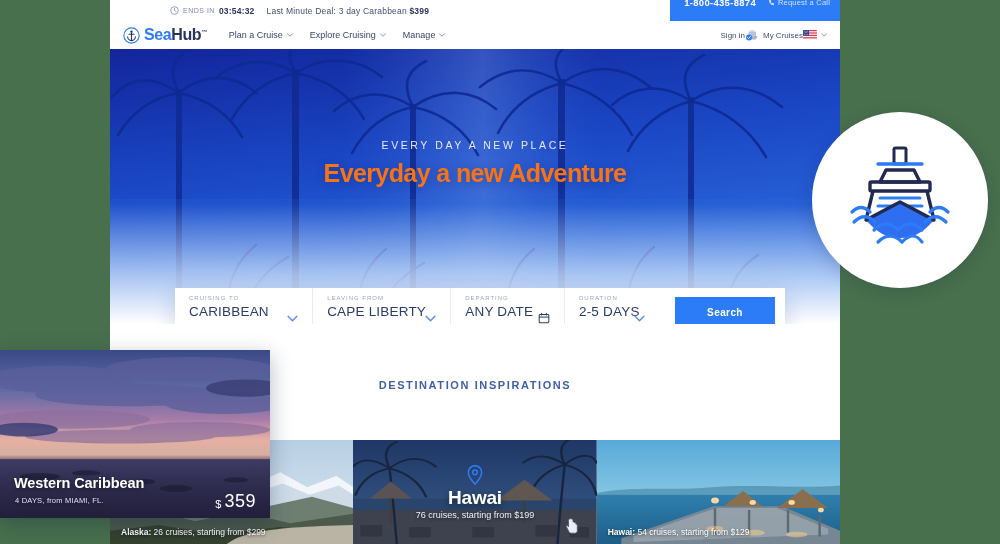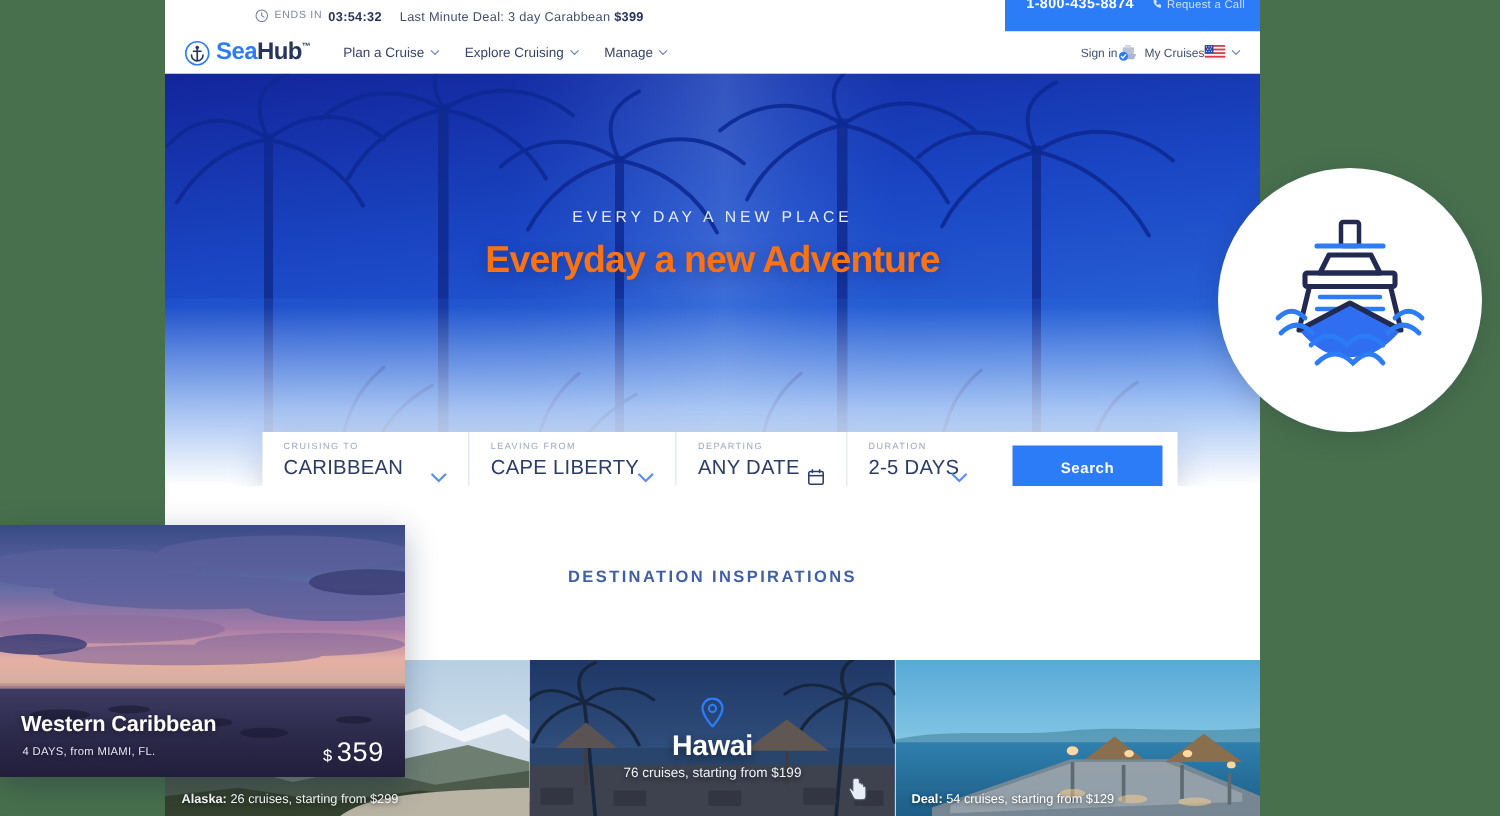--- a/index.html
+++ b/index.html
@@ -620,21 +620,21 @@
               <circle cx="128" cy="66" r="2.6"></circle>
             <circle cx="160" cy="66" r="2.6"></circle>
               <circle cx="184" cy="74" r="2.4"></circle>
           </g>
           <g fill="#ffcf8d" opacity=".5">
             <ellipse cx="97" cy="94" rx="7" ry="3"></ellipse>
               <ellipse cx="130" cy="98" rx="8" ry="3"></ellipse>
             <ellipse cx="164" cy="100" rx="9" ry="3"></ellipse>
           </g>
         </svg>
-        <div class="dcard-cap"><b>Deal:</b><span> 54 cruises, starting from $129</span></div>
+        <div class="dcard-cap"><b>Hawai:</b><span> 54 cruises, starting from $129</span></div>
       </div>
 
     </div>
   </div>
 </div>
 
 <div class="feature-card">
   <svg viewBox="0 0 270 194" preserveAspectRatio="none" style="position:absolute;inset:0;width:100%;height:100%">
     <defs>
       <linearGradient id="fsky" x1="0" y1="0" x2="0" y2="1">

